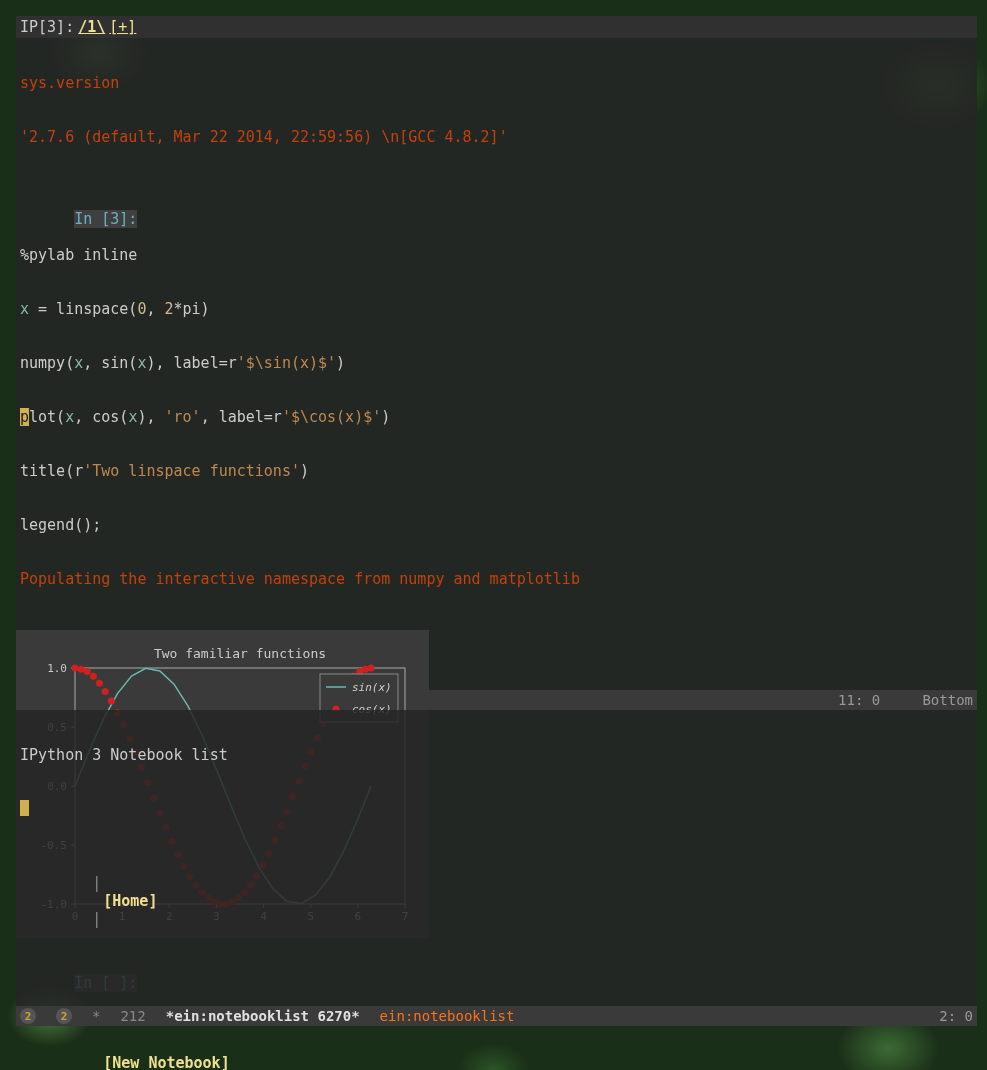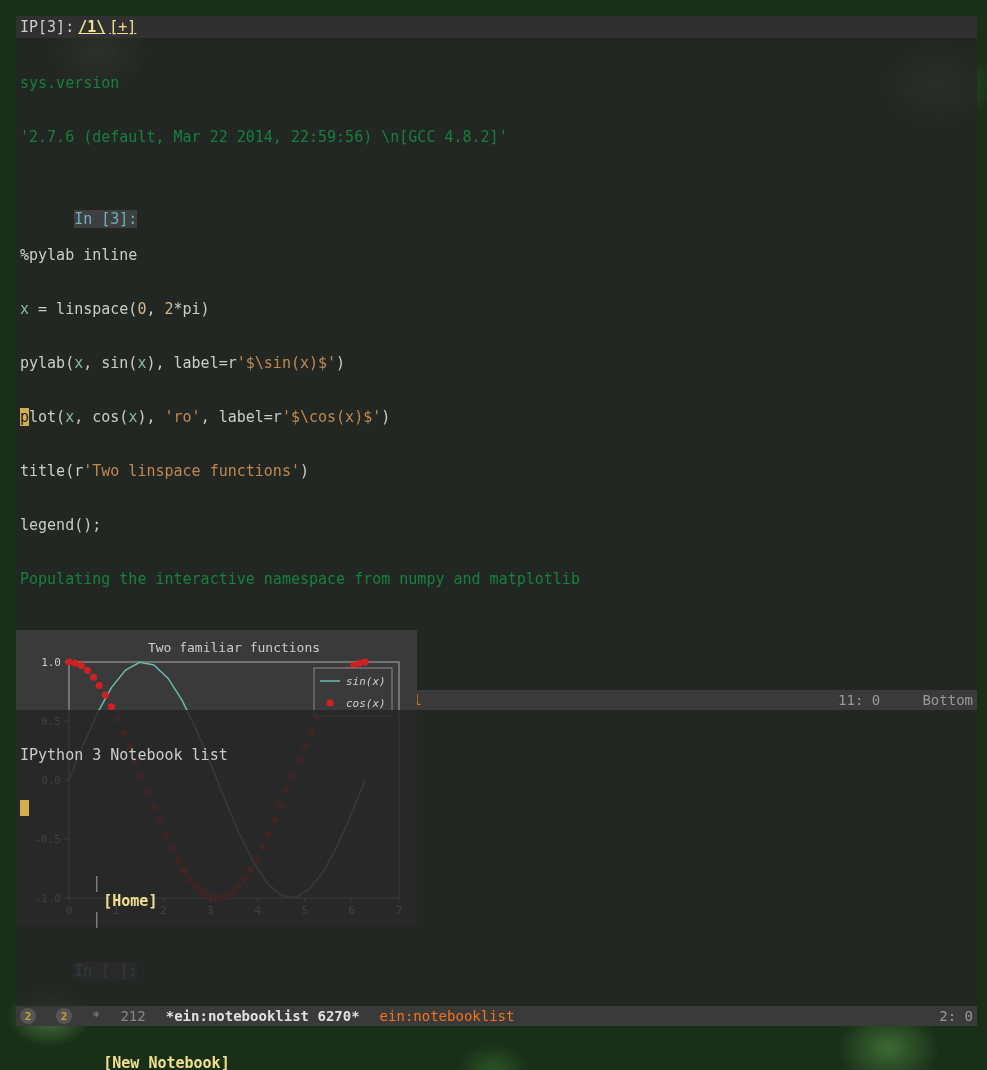--- a/index.html
+++ b/index.html
@@ -53,27 +53,27 @@
 .content { padding: 0 4px; line-height: 18px; white-space: pre; }
 .in-prompt {
   background: rgba(70, 70, 70, 0.8);
   color: #6ab0c0;
   display: inline-block;
 }
 .code-line { white-space: pre; }
 .var { color: #8ab8a0; }
 .num { color: #d0b890; }
 .str { color: #c08850; }
-.output-text { color: #15803d; }
+.output-text { color: #c2410c; }
 .cursor-highlight { background: #d0b050; color: #222; }
 .chart-area {
   background: #3a3a3a;
   margin: 6px 0;
   display: inline-block;
-  padding: 8px;
+  padding: 14px;
 }
 .status-bar {
   height: 20px;
   background: #3a3a3a;
   display: flex;
   align-items: center;
   font-size: 14px;
   color: #888;
   padding: 0 4px;
   gap: 20px;
@@ -114,21 +114,21 @@
     </div>
     <div class="content">
       <div class="output-text">sys.version</div>
       <div class="output-text">'2.7.6 (default, Mar 22 2014, 22:59:56) \n[GCC 4.8.2]'</div>
     </div>
     <div style="height:10px"></div>
     <div class="content">
       <span class="in-prompt">In [3]:</span>
       <div class="code-line">%pylab inline</div>
       <div class="code-line"><span class="var">x</span><span> = linspace(</span><span class="num">0</span><span>, </span><span class="num">2</span><span>*pi)</span></div>
-      <div class="code-line"><span>pylab(</span><span class="var">x</span><span>, sin(</span><span class="var">x</span><span>), label=r</span><span class="str">'$\sin(x)$'</span><span>)</span></div>
+      <div class="code-line"><span>numpy(</span><span class="var">x</span><span>, sin(</span><span class="var">x</span><span>), label=r</span><span class="str">'$\sin(x)$'</span><span>)</span></div>
       <div class="code-line"><span class="cursor-highlight">p</span><span>lot(</span><span class="var">x</span><span>, cos(</span><span class="var">x</span><span>), </span><span class="str">'ro'</span><span>, label=r</span><span class="str">'$\cos(x)$'</span><span>)</span></div>
       <div class="code-line"><span>title(r</span><span class="str">'Two linspace functions'</span><span>)</span></div>
       <div class="code-line">legend();</div>
       <div class="output-text">Populating the interactive namespace from numpy and matplotlib</div>
     </div>
 
     
     <div class="chart-area">
       <svg id="chart-svg" width="385" height="280">
           <rect x="45" y="24" width="330" height="236" fill="none" stroke="#aaa" stroke-width="1"></rect>

